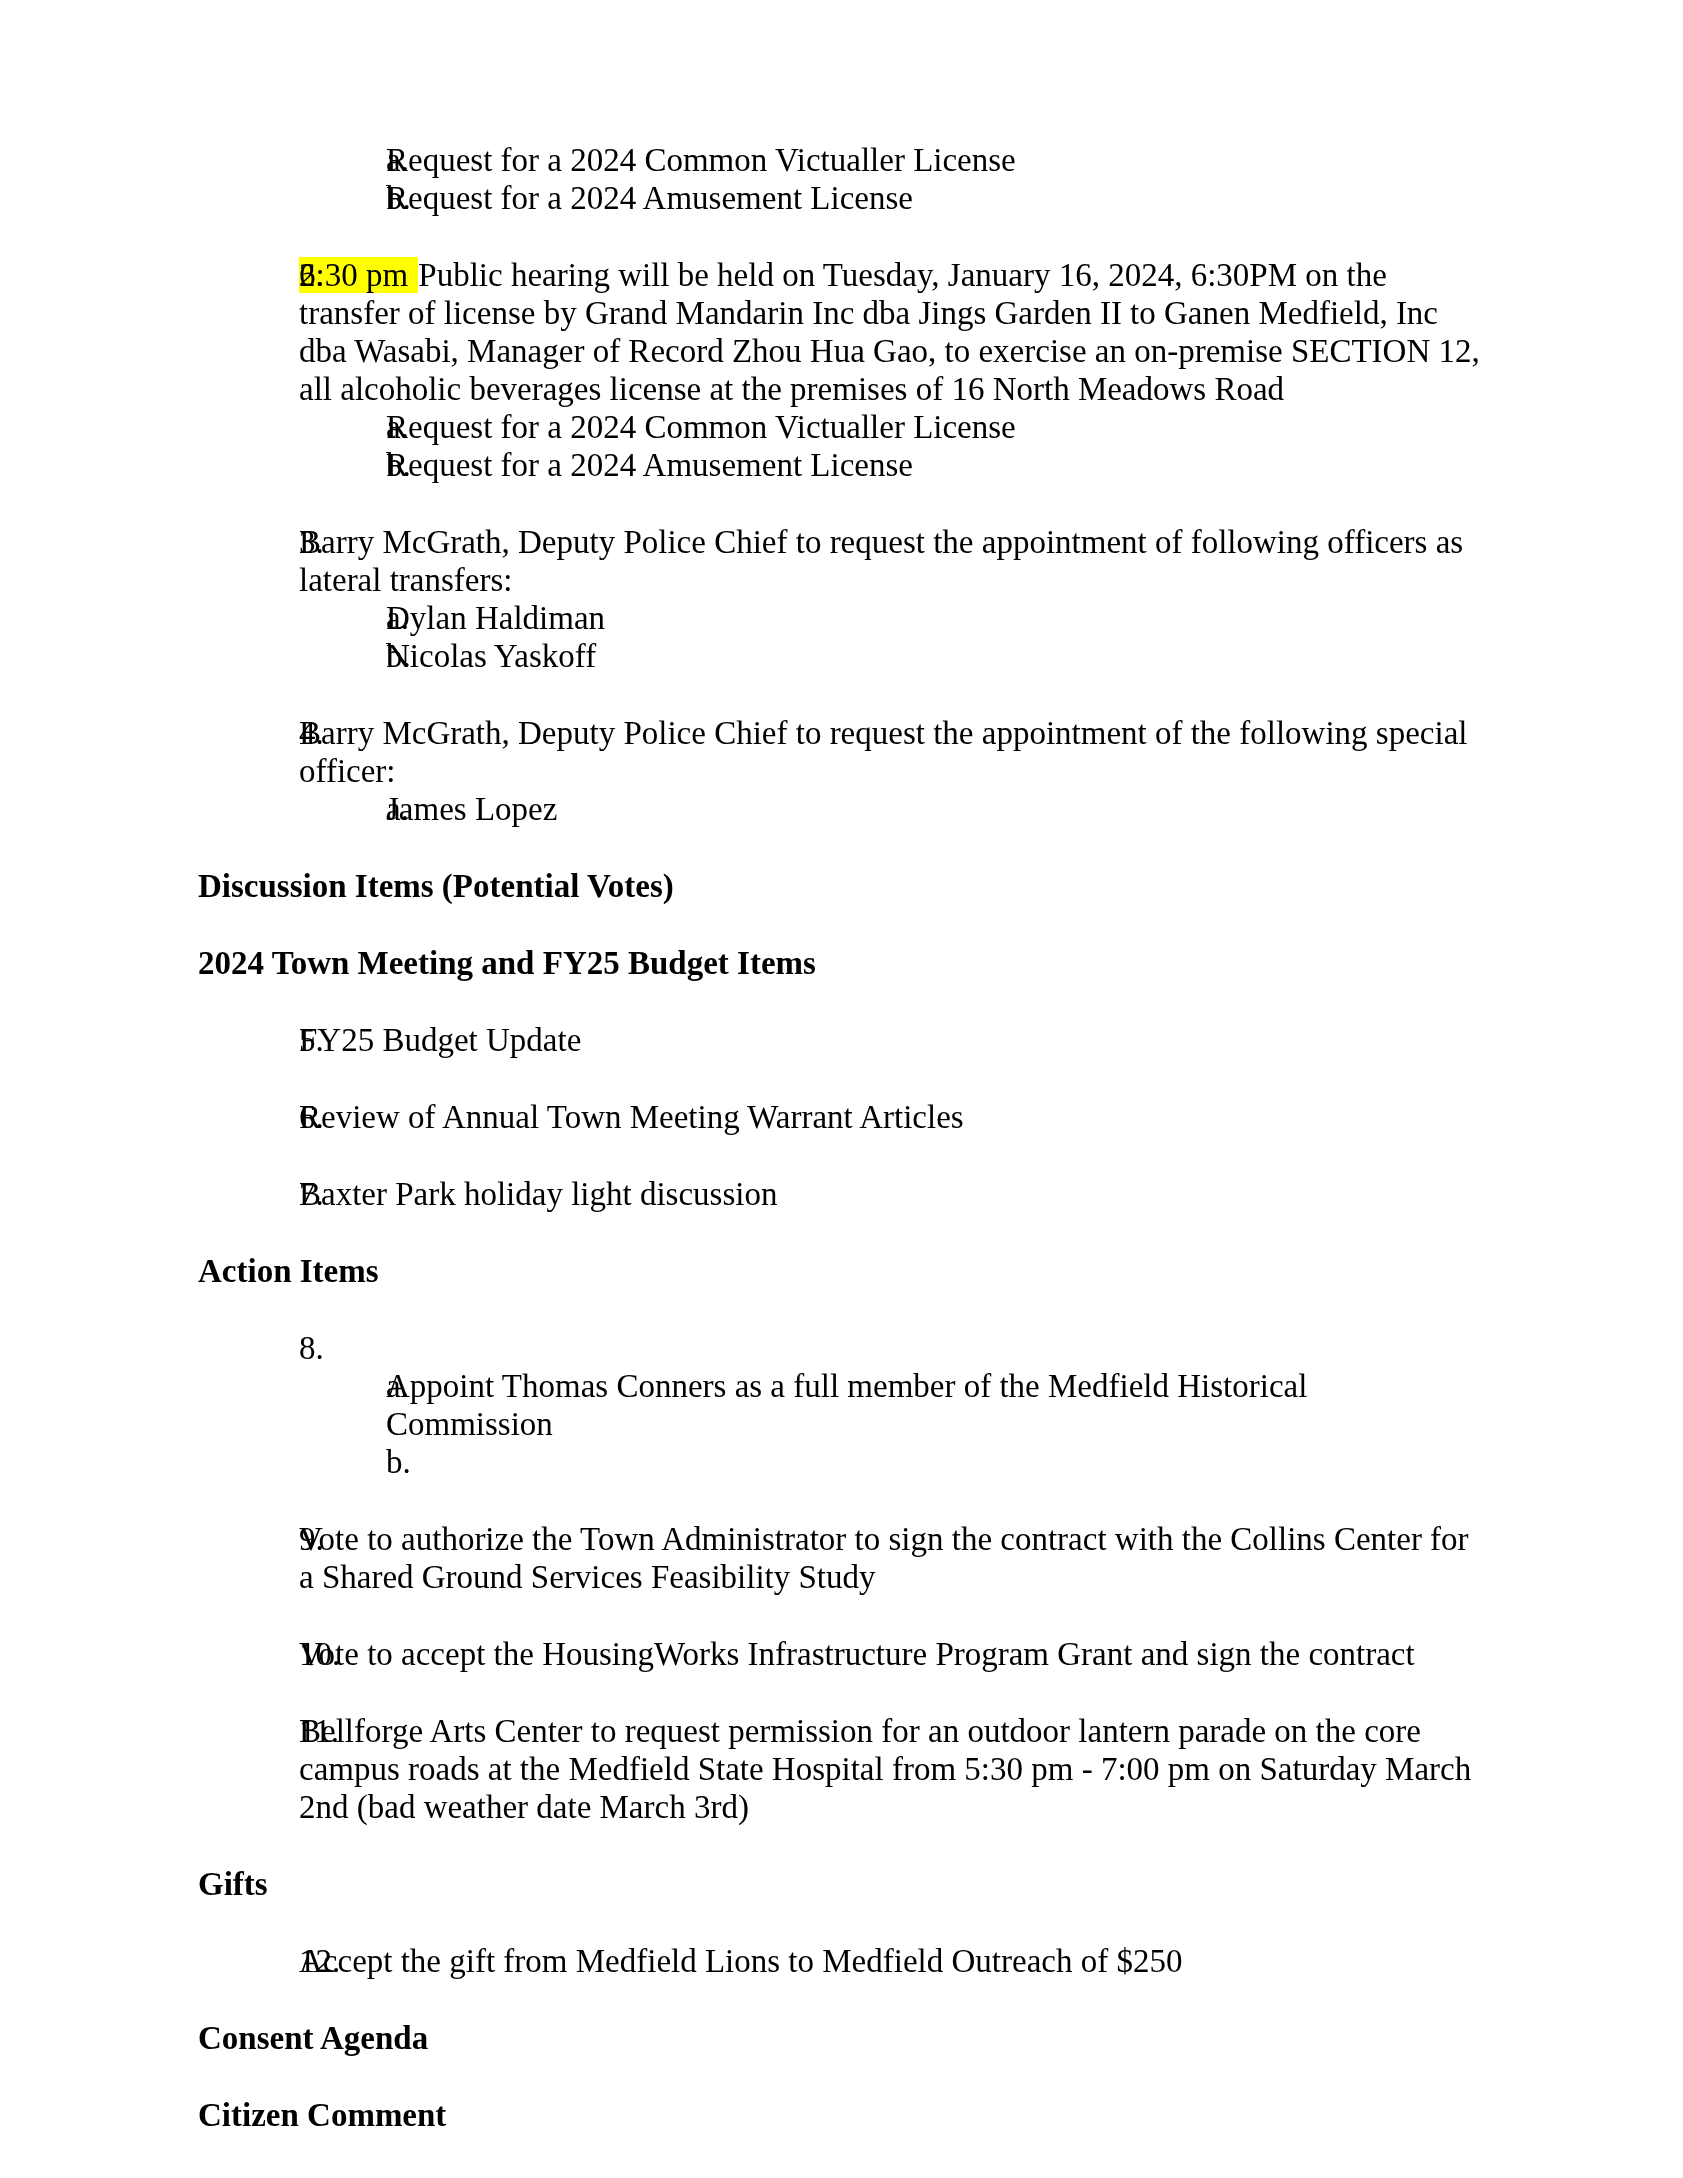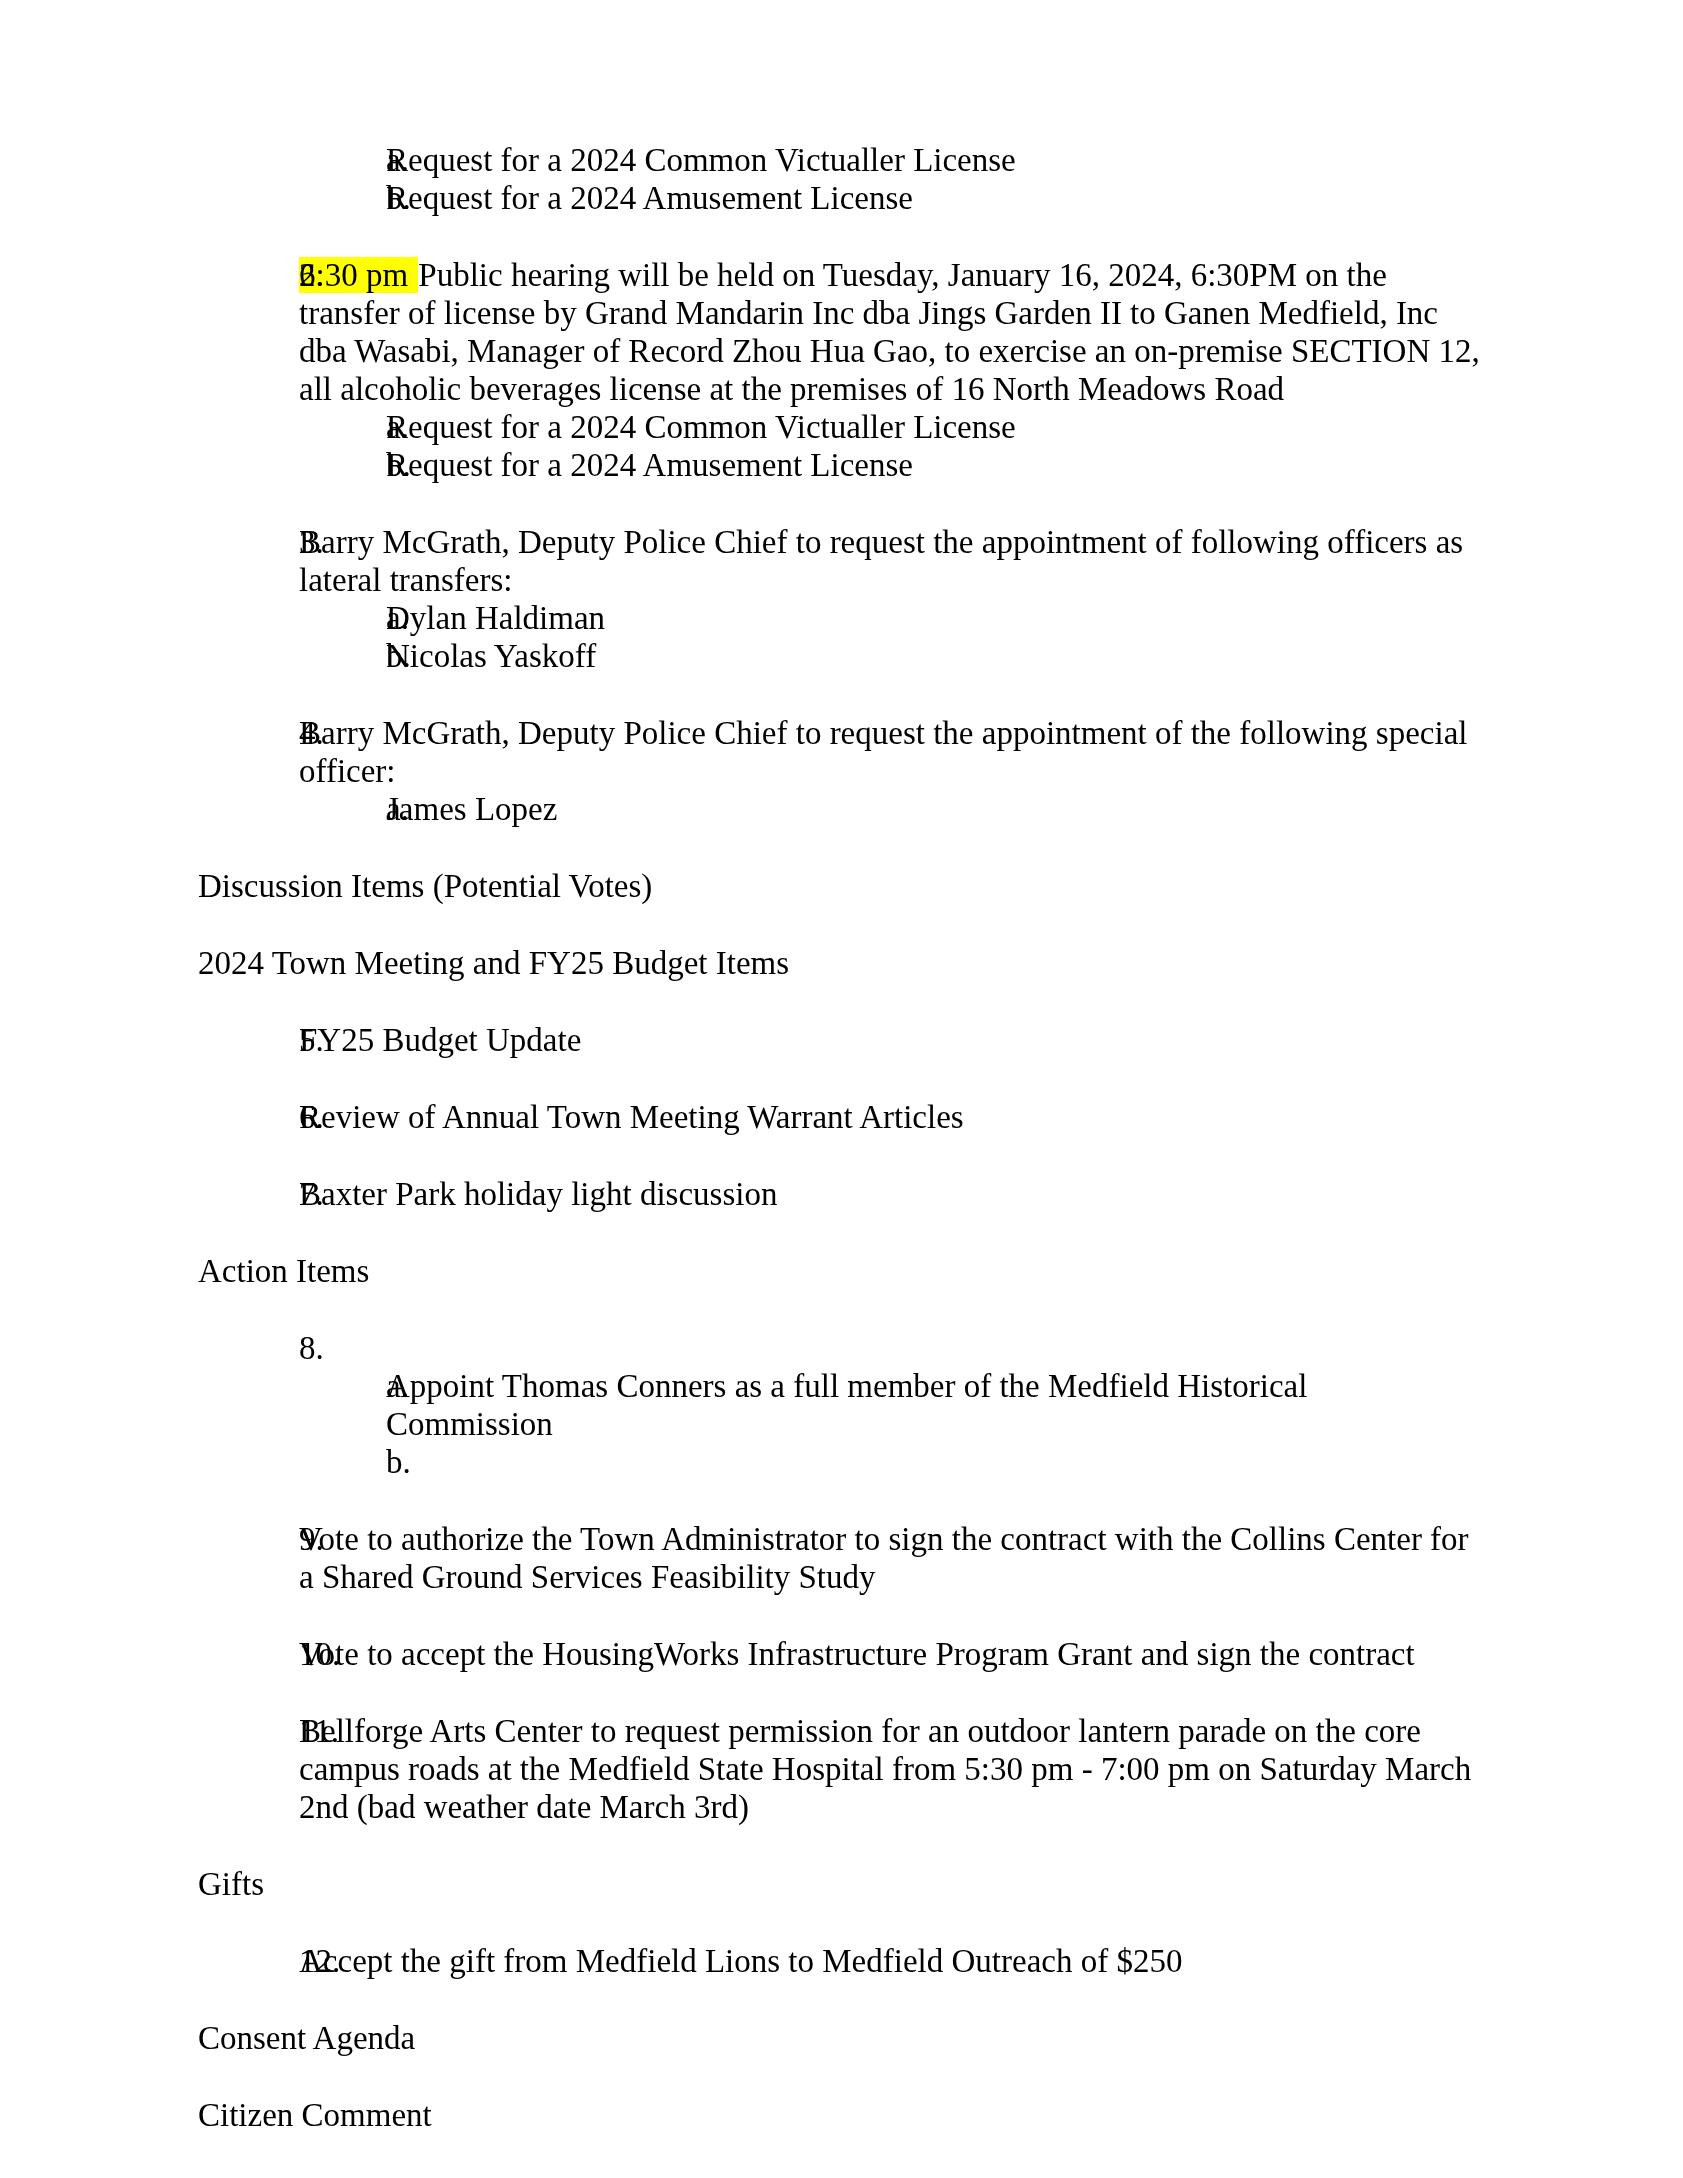--- a/index.html
+++ b/index.html
@@ -11,21 +11,21 @@
     color: #000000;
     font-family: "Liberation Serif", "DejaVu Serif", serif;
     font-size: 33px;
     line-height: 38px;
     box-sizing: border-box;
     padding-top: 141px;
     overflow: hidden;
   }
   .block { position: relative; }
   .block.spaced { margin-top: 39px; }
-  .heading { margin-left: 198px; font-weight: normal; }
+  .heading { margin-left: 198px; font-weight: bold; }
   .item { margin-left: 299px; }
   .subitem { margin-left: 386px; }
   .marker { position: absolute; top: 0; white-space: nowrap; }
   .line { white-space: nowrap; height: 38px; }
   .hl { background: #ffff00; padding: 0 2px 0 0; }
 </style>
 </head>
 <body>
 
 <div class="page">

